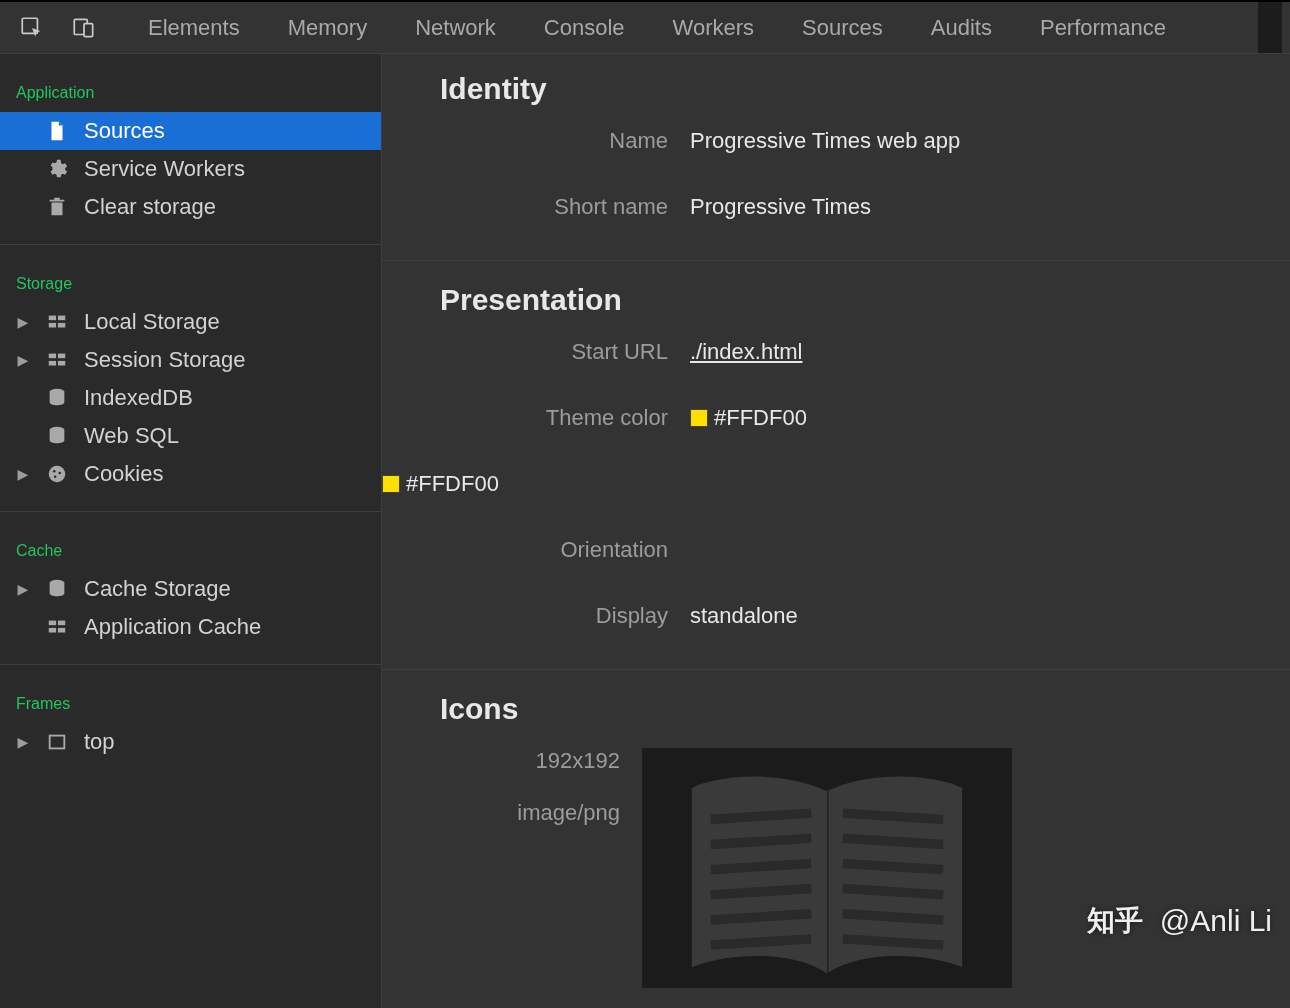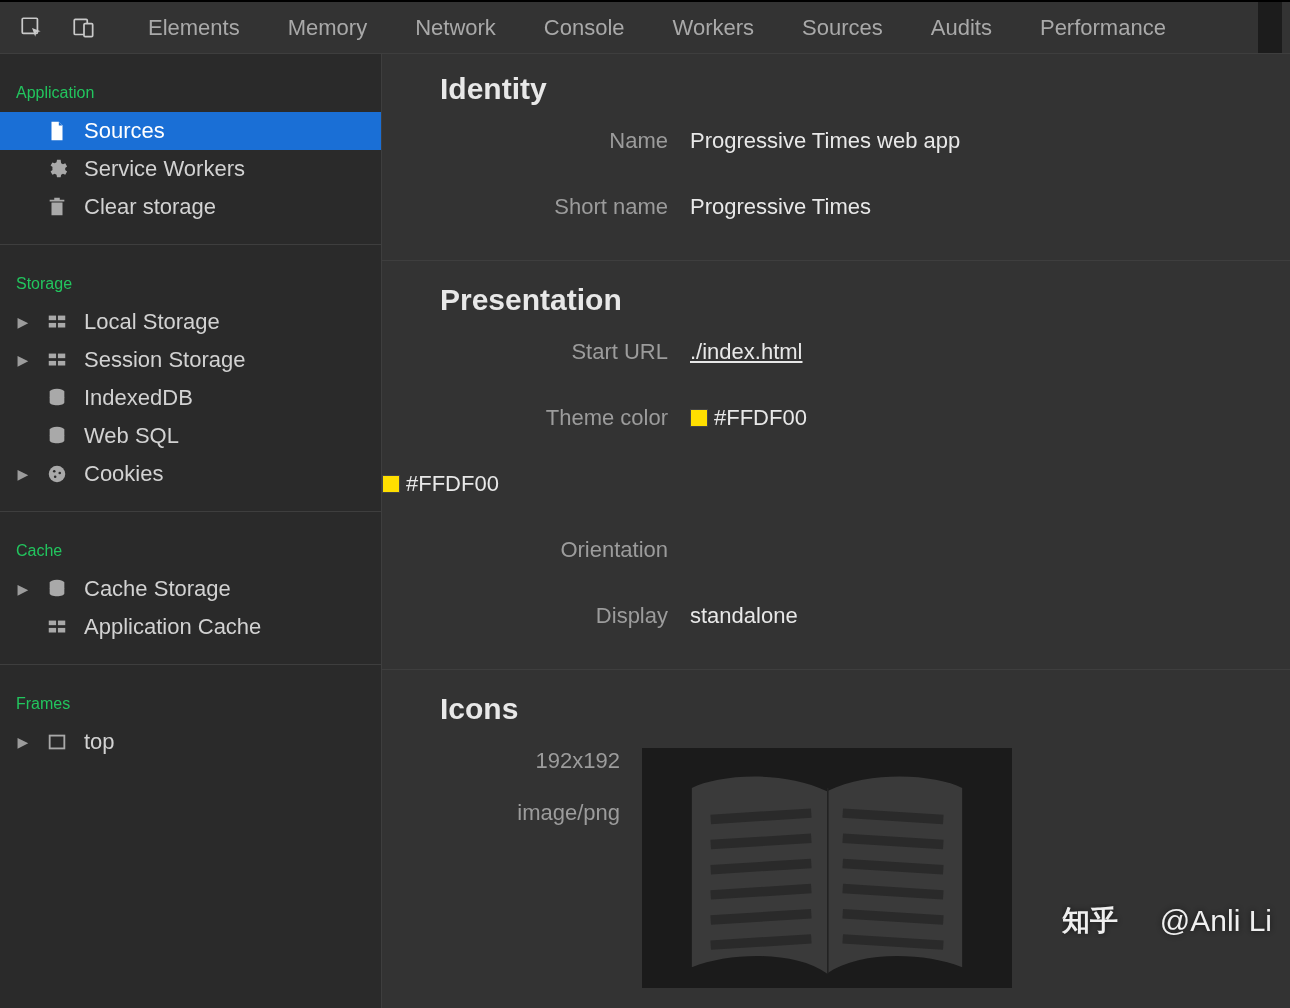--- a/index.html
+++ b/index.html
@@ -138,21 +138,21 @@
     padding-top: 18px;
   }
   .app-icon svg { width: 340px; height: 220px; }
 
   .watermark {
     position: absolute;
     right: 18px; bottom: 70px;
     color: #ffffff;
     font-size: 30px;
     opacity: 0.92;
-    display: flex; align-items: center; gap: 26px;
+    display: flex; align-items: center; gap: 1px;
     text-shadow: 0 0 6px rgba(0,0,0,0.6);
     font-weight: 500;
   }
 </style>
 </head>
 <body>
 
 <div class="tabbar">
   <div class="tool-btn">
     <svg width="26" height="26" viewBox="0 0 24 24" fill="none" stroke="currentColor" stroke-width="1.6">

